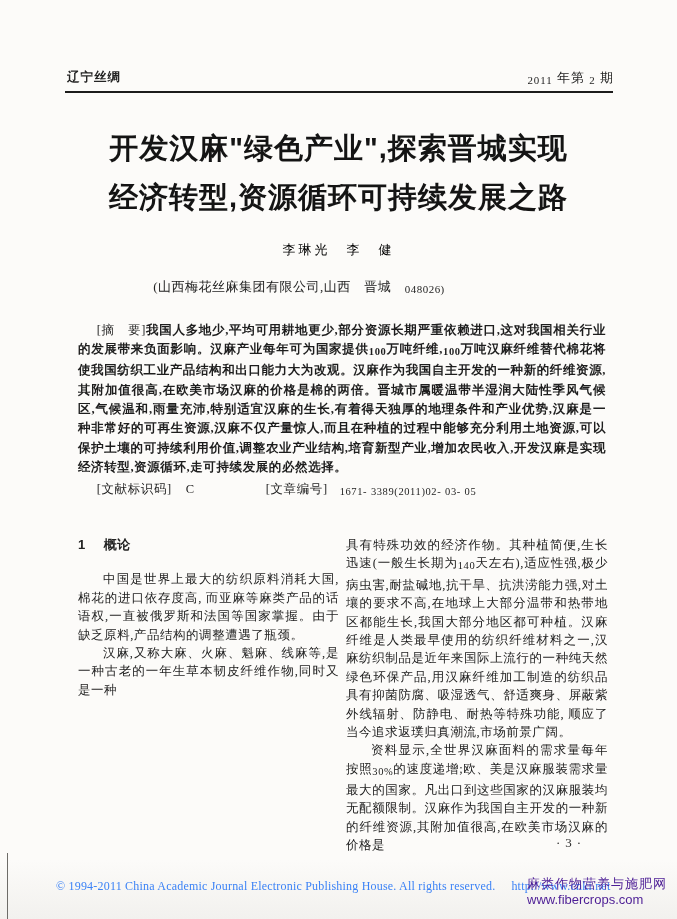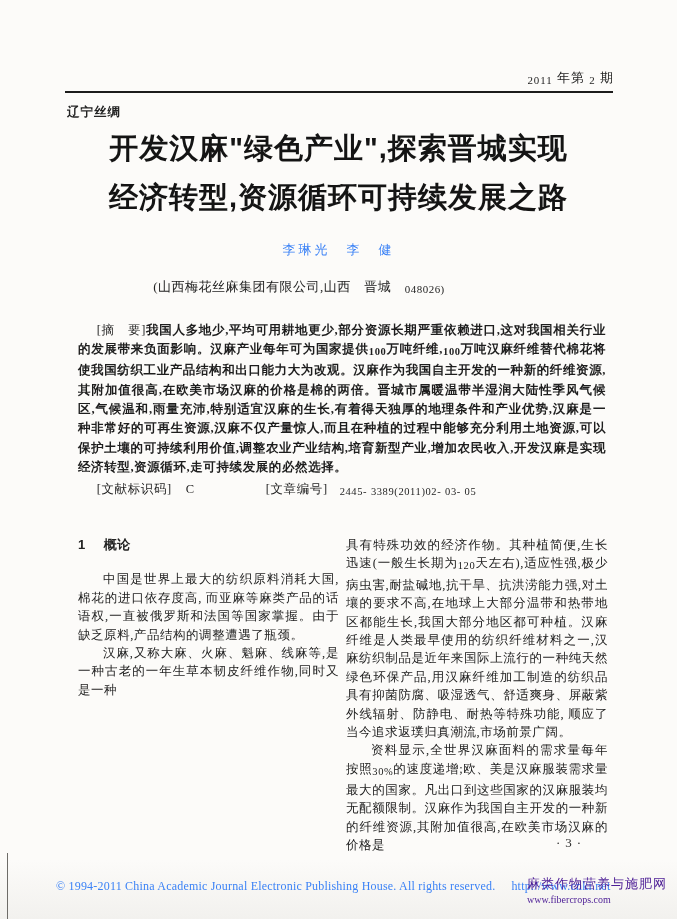--- a/index.html
+++ b/index.html
@@ -16,40 +16,40 @@
     position:absolute;left:0;top:860px;width:677px;height:59px;
     background:linear-gradient(#fcfbf9,#f2f1ee);
   }
   .edge-line{
     position:absolute;left:7px;top:853px;width:1px;height:66px;
     background:#6e6c68;
   }
   .hdr-journal{
     position:absolute;left:67px;top:69px;
     font-family:"Liberation Sans","DejaVu Sans",sans-serif;
-    font-size:12.5px;font-weight:600;letter-spacing:1px;color:#242424;margin-top:35px;
+    font-size:12.5px;font-weight:600;letter-spacing:1px;color:#242424;
   }
   .hdr-issue{
     position:absolute;right:63px;top:69px;
     font-size:13px;color:#242424;letter-spacing:1px;
   }
   .hdr-rule{
     position:absolute;left:65px;top:91px;width:548px;height:2px;
     background:#1c1c1c;
   }
   .title{
     position:absolute;left:30px;top:124px;width:617px;
     text-align:center;
     font-family:"Liberation Sans","DejaVu Sans",sans-serif;
     font-weight:700;font-size:29px;line-height:49px;
     letter-spacing:1px;color:#141414;
   }
   .authors{
     position:absolute;left:0;top:241px;width:677px;text-align:center;
-    font-size:13px;letter-spacing:3px;color:#3b82f6;
+    font-size:13px;letter-spacing:3px;color:#000000;
   }
   .affiliation{
     position:absolute;left:0;top:278px;width:598px;text-align:center;
     font-size:13px;letter-spacing:0.5px;color:#222;
   }
   .abstract{
     position:absolute;left:78px;top:321px;width:528px;
     font-size:12.5px;line-height:19.3px;letter-spacing:0.6px;
     text-align:justify;text-justify:inter-ideograph;text-indent:1.5em;
   }
@@ -88,21 +88,21 @@
     position:absolute;left:56px;top:879px;width:620px;
     font-size:12px;color:#3b82f6;letter-spacing:0.2px;white-space:nowrap;
   }
   .footer-url{margin-left:16px;}
   .watermark{
     position:absolute;right:10px;top:876px;text-align:left;
     color:#4c1d95;line-height:16px;
     font-family:"Liberation Sans","DejaVu Sans",sans-serif;
   }
   .wm-cn{font-size:13px;letter-spacing:1px;}
-  .wm-url{font-size:10px;font-family:Liberation Serif, serif;}
+  .wm-url{font-size:13px;}
   .dg{font-size:0.84em;vertical-align:-0.18em;}
 </style>
 </head>
 <body>
 
 <div class="page">
 
   <div class="bottom-shade"></div>
   <div class="edge-line"></div>
 
@@ -117,33 +117,33 @@
 
   <div class="authors">李琳光　李　健</div>
   <div class="affiliation">(山西梅花丝麻集团有限公司,山西　晋城　<span class="dg">048026)</span></div>
 
   <div class="abstract">
     <span class="ab-label">[摘　要]</span><span class="ab-text">我国人多地少,平均可用耕地更少,部分资源长期严重依赖进口,这对我国相关行业的发展带来负面影响。汉麻产业每年可为国家提供<span class="dg">100</span>万吨纤维,<span class="dg">100</span>万吨汉麻纤维替代棉花将使我国纺织工业产品结构和出口能力大为改观。汉麻作为我国自主开发的一种新的纤维资源,其附加值很高,在欧美市场汉麻的价格是棉的两倍。晋城市属暖温带半湿润大陆性季风气候区,气候温和,雨量充沛,特别适宜汉麻的生长,有着得天独厚的地理条件和产业优势,汉麻是一种非常好的可再生资源,汉麻不仅产量惊人,而且在种植的过程中能够充分利用土地资源,可以保护土壤的可持续利用价值,调整农业产业结构,培育新型产业,增加农民收入,开发汉麻是实现经济转型,资源循环,走可持续发展的必然选择。</span>
   </div>
 
 
   <div class="meta-line">
-    <span>[文献标识码]</span><span class="meta-code">C</span><span class="meta-no-label">[文章编号]</span><span class="meta-no"><span class="dg">2445-</span> <span class="dg">3389(2011)02-</span> <span class="dg">03-</span> <span class="dg">05</span></span>
+    <span>[文献标识码]</span><span class="meta-code">C</span><span class="meta-no-label">[文章编号]</span><span class="meta-no"><span class="dg">1671-</span> <span class="dg">3389(2011)02-</span> <span class="dg">03-</span> <span class="dg">05</span></span>
   </div>
 
   <div class="col col-left">
     <div class="sec-heading">
       <span>1</span><span class="sec-label">概论</span>
     </div>
     <p class="indent">中国是世界上最大的纺织原料消耗大国,棉花的进口依存度高, 而亚麻等麻类产品的话语权,一直被俄罗斯和法国等国家掌握。由于缺乏原料,产品结构的调整遭遇了瓶颈。</p>
     <p class="indent">汉麻,又称大麻、火麻、魁麻、线麻等,是一种古老的一年生草本韧皮纤维作物,同时又是一种</p>
   </div>
 
   <div class="col col-right">
-    <p>具有特殊功效的经济作物。其种植简便,生长迅速(一般生长期为<span class="dg">120</span>天左右),适应性强,极少病虫害,耐盐碱地,抗干旱、抗洪涝能力强,对土壤的要求不高,在地球上大部分温带和热带地区都能生长,我国大部分地区都可种植。汉麻纤维是人类最早使用的纺织纤维材料之一,汉麻纺织制品是近年来国际上流行的一种纯天然绿色环保产品,用汉麻纤维加工制造的纺织品具有抑菌防腐、吸湿透气、舒适爽身、屏蔽紫外线辐射、防静电、耐热等特殊功能, 顺应了当今追求返璞归真潮流,市场前景广阔。</p>
+    <p>具有特殊功效的经济作物。其种植简便,生长迅速(一般生长期为<span class="dg">140</span>天左右),适应性强,极少病虫害,耐盐碱地,抗干旱、抗洪涝能力强,对土壤的要求不高,在地球上大部分温带和热带地区都能生长,我国大部分地区都可种植。汉麻纤维是人类最早使用的纺织纤维材料之一,汉麻纺织制品是近年来国际上流行的一种纯天然绿色环保产品,用汉麻纤维加工制造的纺织品具有抑菌防腐、吸湿透气、舒适爽身、屏蔽紫外线辐射、防静电、耐热等特殊功能, 顺应了当今追求返璞归真潮流,市场前景广阔。</p>
     <p class="indent">资料显示,全世界汉麻面料的需求量每年按照<span class="dg">30%</span>的速度递增;欧、美是汉麻服装需求量最大的国家。凡出口到这些国家的汉麻服装均无配额限制。汉麻作为我国自主开发的一种新的纤维资源,其附加值很高,在欧美市场汉麻的价格是</p>
   </div>
 
   <div class="page-num">·3·</div>
 
   <div class="footer-copy">
     <span>© 1994-2011 China Academic Journal Electronic Publishing House. All rights reserved.</span><span class="footer-url">http://www.cnki.net</span>
   </div>
 
   <div class="watermark">

